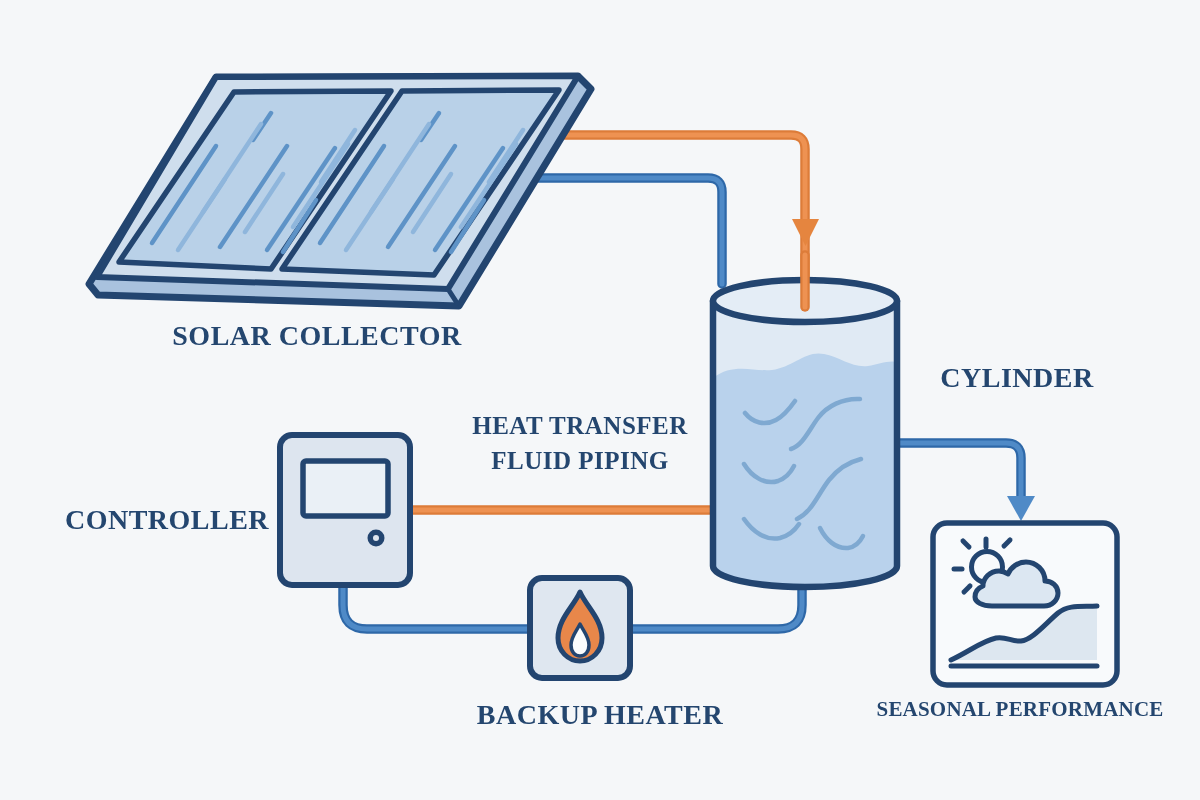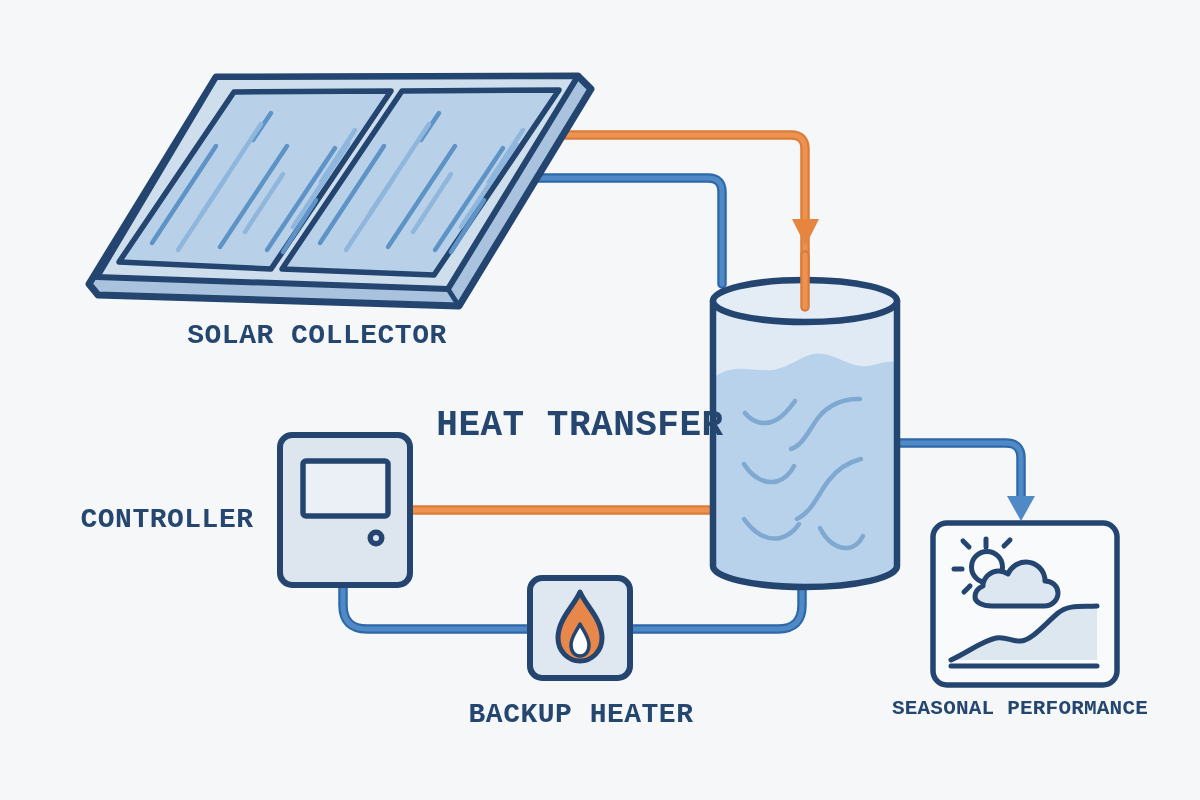--- a/index.html
+++ b/index.html
@@ -1,38 +1,38 @@
 <!DOCTYPE html>
 <html><head>
 <meta charset="utf-8">
 <title>Solar Thermal System Diagram</title>
 <style>
   html,body{margin:0;padding:0;background:#e9edf1;}
   .stage{
     position:relative;
     width:1200px;height:800px;
     background:#f5f7f9;
-    font-family:Liberation Mono, monospace;
+    font-family:Liberation Serif, serif;
     overflow:hidden;
   }
   .stage svg{position:absolute;left:0;top:0;}
   .label{
     position:absolute;
     color:#24466f;
     font-weight:bold;
     text-align:center;
     letter-spacing:0.5px;
     line-height:1.25;
     white-space:nowrap;
   }
   .lbl-solar{left:152px;top:318px;width:330px;font-size:28px;}
   .lbl-cylinder{left:897px;top:360px;width:240px;font-size:28px;}
   .lbl-controller{left:47px;top:502px;width:240px;font-size:28px;}
-  .lbl-piping{left:420px;top:408px;width:320px;font-size:36px;line-height:35px;}
-  .lbl-heater{left:421px;top:697px;width:320px;font-size:28px;}
+  .lbl-piping{left:420px;top:408px;width:320px;font-size:25px;line-height:35px;}
+  .lbl-heater{left:440px;top:697px;width:320px;font-size:28px;}
   .lbl-seasonal{left:870px;top:696px;width:300px;font-size:21px;line-height:26px;letter-spacing:0.2px;}
 </style>
 </head>
 <body>
 
 <div class="stage">
 
 <svg width="1200" height="800" viewBox="0 0 1200 800">
 
   <g fill="none" stroke-linecap="round">
@@ -153,25 +153,27 @@
                C 1032,640 1045,624 1058,613 C 1069,604 1083,607 1097,606 L 1097,660 Z" fill="#dde7f0"></path>
       <path d="M 951,660 C 970,651 982,641 996,638 C 1006,636 1012,642 1021,641
                C 1032,640 1045,624 1058,613 C 1069,604 1083,607 1097,606" fill="none" stroke="#234570" stroke-width="5" stroke-linecap="round"></path>
       <path d="M 951,666 H 1097" fill="none" stroke="#234570" stroke-width="5" stroke-linecap="round"></path>
     </g>
   </g>
 </svg>
 
   <div class="label lbl-solar">SOLAR COLLECTOR</div>
 
+  <div class="label lbl-cylinder">CYLINDER</div>
 
   <div class="label lbl-controller">CONTROLLER</div>
 
   <div class="label lbl-piping">
     <div>HEAT TRANSFER</div>
+    <div>FLUID PIPING</div>
   </div>
 
   <div class="label lbl-heater">BACKUP HEATER</div>
 
   <div class="label lbl-seasonal">
     <div>SEASONAL PERFORMANCE</div>
   </div>
 
 </div>
 

